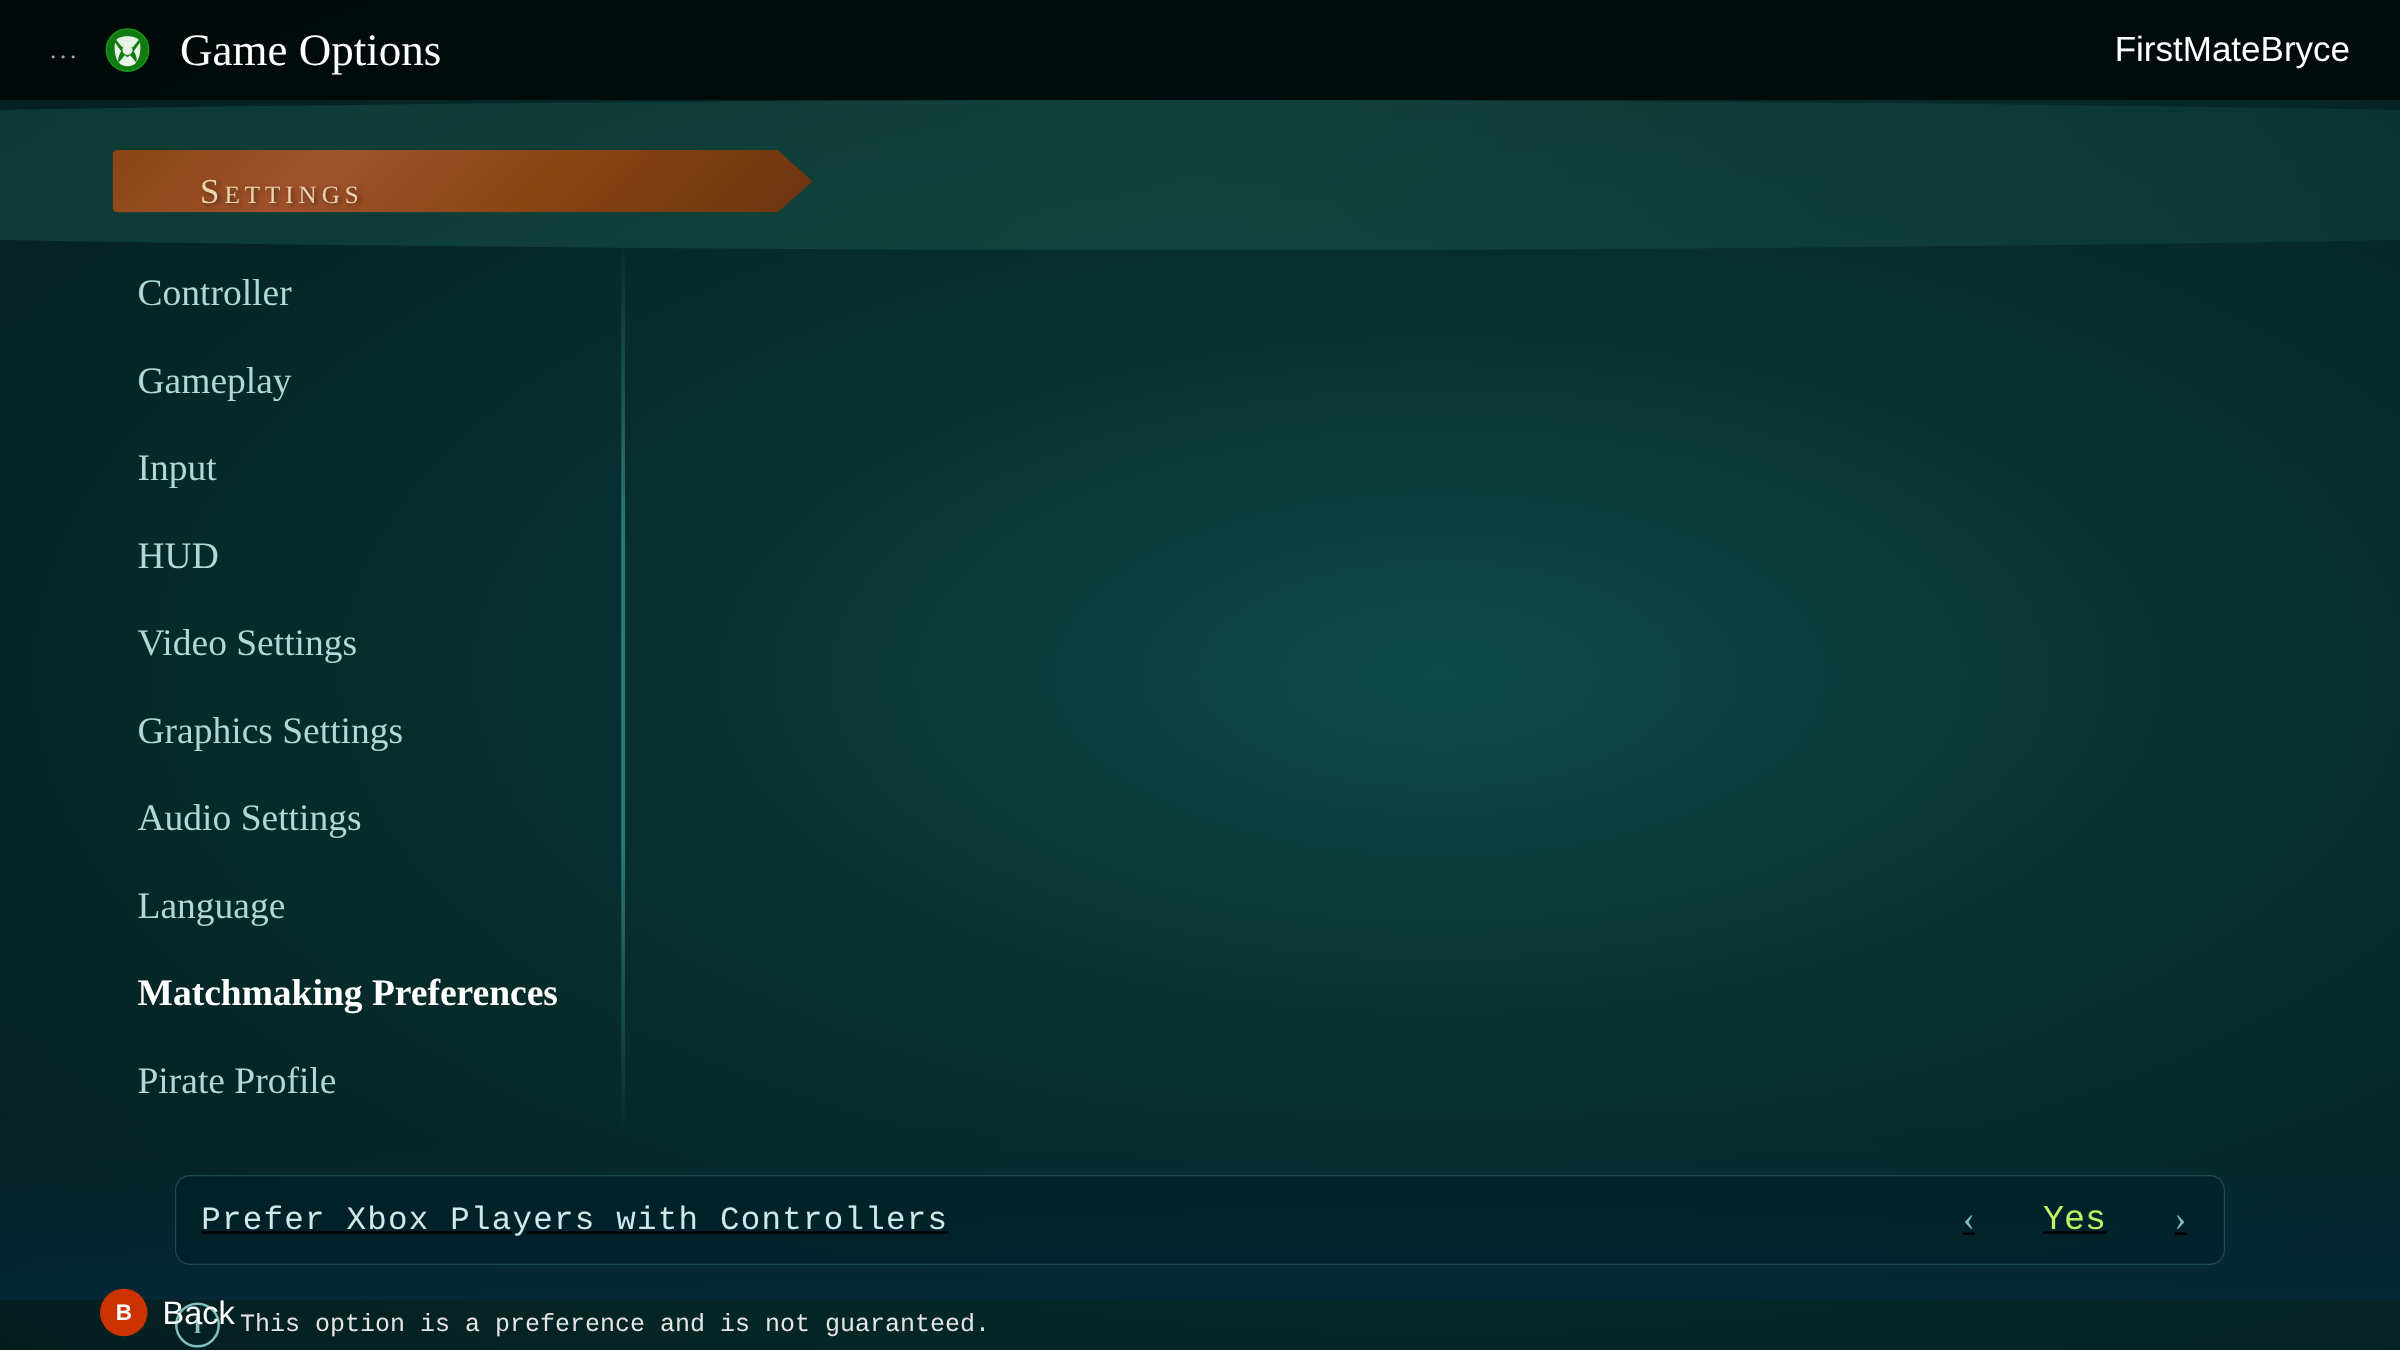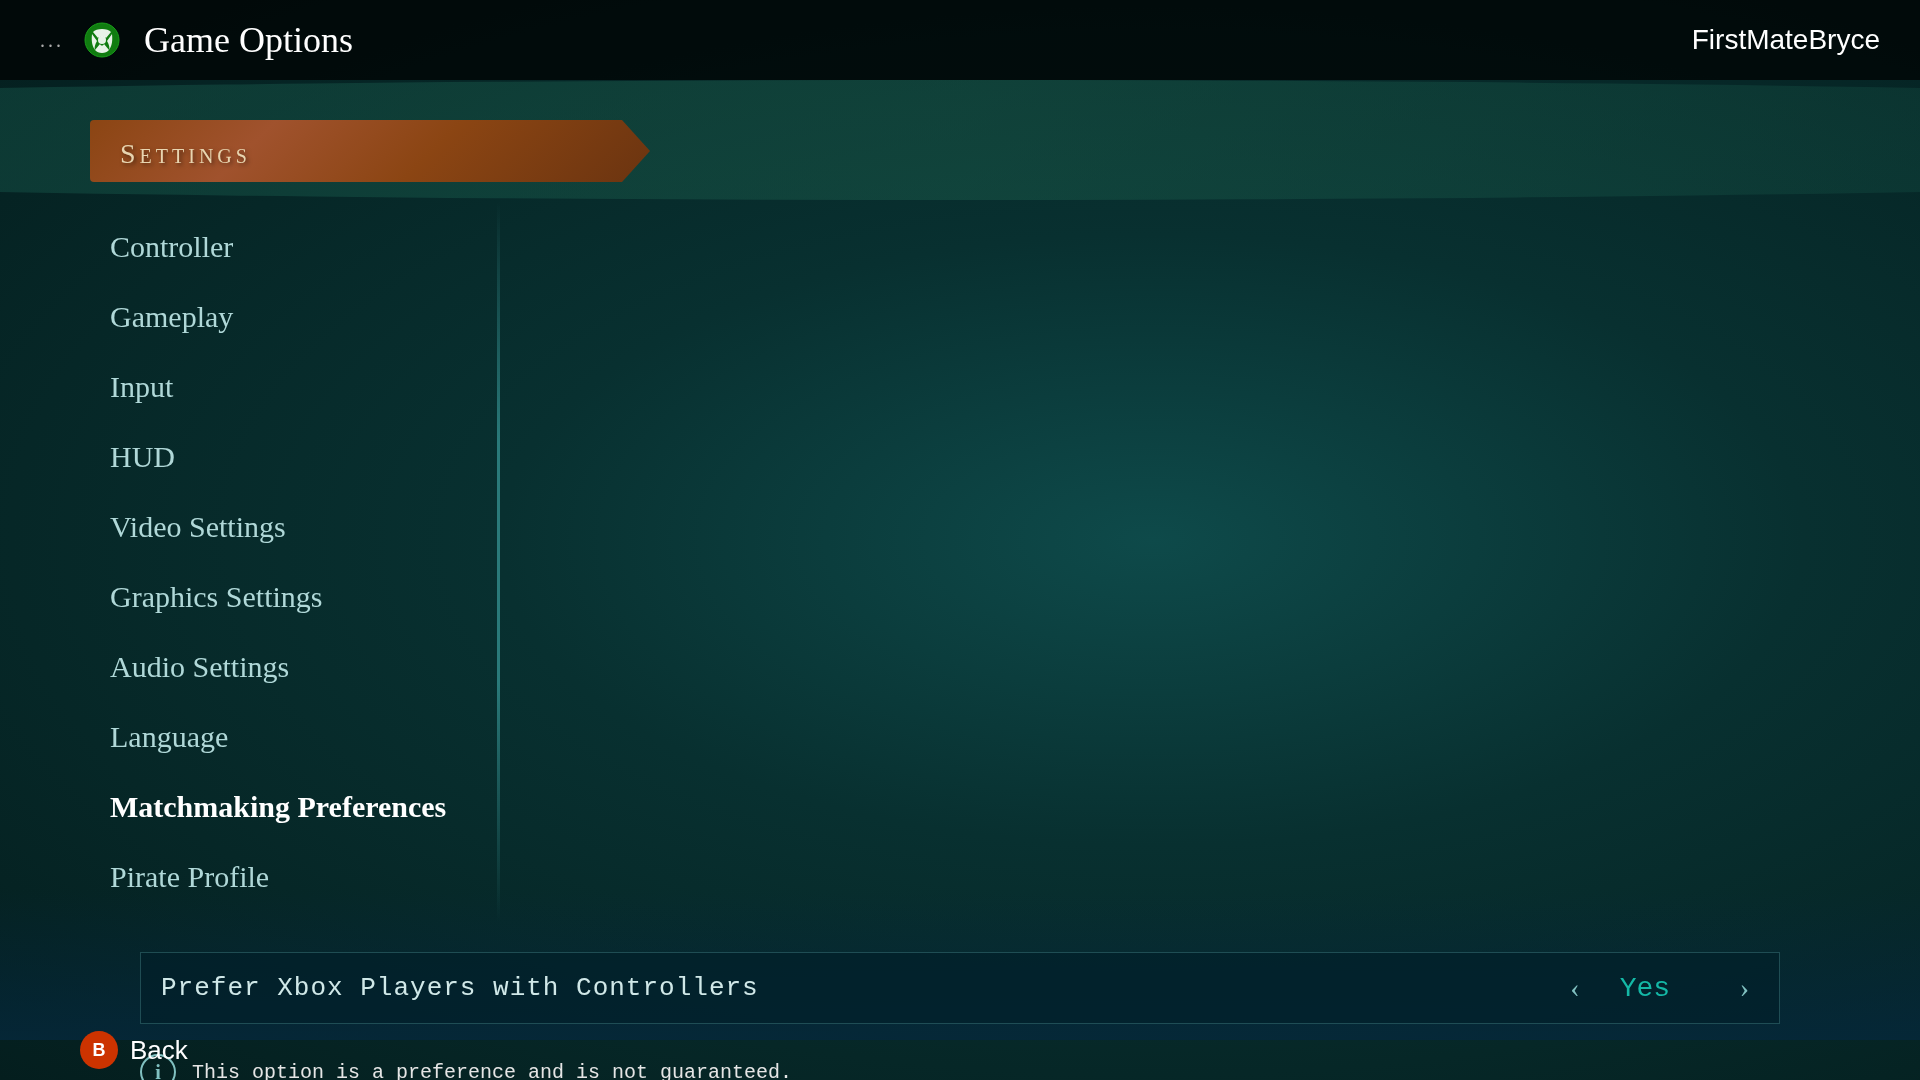--- a/index.html
+++ b/index.html
@@ -94,23 +94,24 @@
       left: 80px;
       right: 80px;
       bottom: 60px;
       z-index: 5;
     }
 
     
     .settings-banner {
       position: relative;
       width: 560px;
-      height: 62px;
+      height: 50px;
       margin-top: 40px;
       margin-left: 10px;
+      padding-left: 40px;
     }
 
     .settings-banner-bg {
       position: absolute;
       inset: 0;
       background: linear-gradient(135deg, #8B4513 0%, #A0522D 30%, #8B4513 60%, #6B3410 100%);
       clip-path: polygon(0 0, 95% 0, 100% 50%, 95% 100%, 0 100%);
       border-radius: 4px 0 0 4px;
     }
 
@@ -172,24 +173,25 @@
       display: flex;
       flex-direction: column;
     }
 
     
     .setting-row {
       display: flex;
       align-items: center;
       background: rgba(0, 30, 40, 0.6);
       border: 1px solid rgba(100, 180, 180, 0.3);
-      border-radius: 0;
+      border-radius: 12px;
       height: 72px;
       padding: 0 20px;
       margin-bottom: 10px;
+      text-decoration: underline;
     }
 
     .setting-label {
       flex: 1;
       color: #d0e8e8;
       font-size: 26px;
       font-family: 'Courier New', monospace;
       letter-spacing: 1px;
     }
 
@@ -200,24 +202,25 @@
     }
 
     .setting-arrow {
       color: #80c0c0;
       font-size: 28px;
       cursor: pointer;
       padding: 0 10px;
     }
 
     .setting-value {
-      color: #14b8a6;
+      color: #bef264;
       font-size: 28px;
       font-family: 'Courier New', monospace;
       min-width: 80px;
+      text-align: center;
     }
 
     
     .info-notice {
       display: flex;
       align-items: center;
       gap: 16px;
       margin-top: auto;
       padding: 20px 0;
     }

